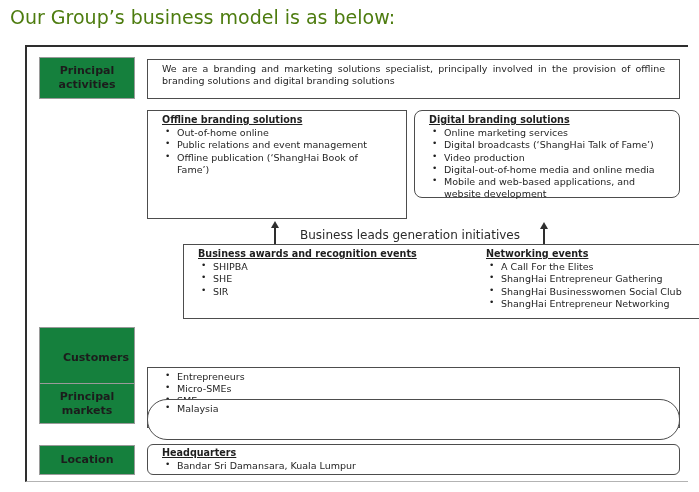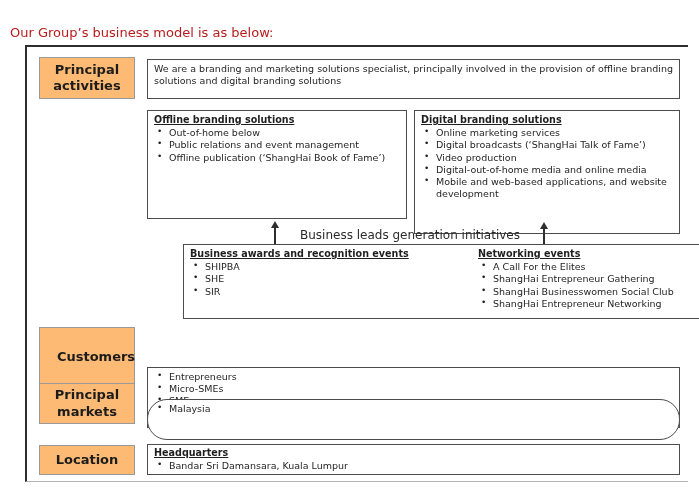--- a/index.html
+++ b/index.html
@@ -6,54 +6,54 @@
   html, body { width: 699px; height: 492px; }
   body {
     background: #ffffff;
     font-family: "DejaVu Sans", "Liberation Sans", sans-serif;
     color: #1f1f1f;
     position: relative;
     overflow: hidden;
   }
   .page-title {
     position: absolute;
-    left: 10px; top: 25px;
-    font-size: 13px;
-    color: #b91c1c;
+    left: 10px; top: 6px;
+    font-size: 19px;
+    color: #4d7c0f;
   }
   .diagram {
     position: absolute;
     left: 25px; top: 45px;
     width: 663px; height: 437px;
     border-top: 2px solid #2e2e2e;
     border-left: 2px solid #2e2e2e;
     border-bottom: 1px solid #b3b3b3;
   }
   .row-label {
     position: absolute;
     left: 12px; width: 96px;
-    background: #fdba74;
+    background: #15803d;
     border: 1px solid #9a9a9a;
     display: flex;
     align-items: center;
     justify-content: center;
     text-align: center;
     font-weight: bold;
-    font-size: 13px;
+    font-size: 11px;
     color: #1c1c1c;
     line-height: 1.25;
     padding: 2px 6px;
   }
   .content-box {
     position: absolute;
     background: #ffffff;
     border: 1px solid #4d4d4d;
     font-size: 9.5px;
     line-height: 1.28;
-    padding: 3px 6px;
+    padding: 3px 14px;
   }
   .justified { text-align: justify; }
   .box-heading {
     font-weight: bold;
     text-decoration: underline;
     display: inline-block;
     margin-bottom: 1px;
     font-size: 9.6px;
   }
   ul.bullets { list-style: none; }
@@ -104,27 +104,27 @@
   <div class="row-label" style="top:10px;height:42px;">Principal activities</div>
   <div class="row-label" style="top:280px;height:61px;padding-left:24px;">Customers</div>
   <div class="row-label" style="top:336px;height:41px;">Principal markets</div>
   <div class="row-label" style="top:398px;height:30px;">Location</div>
 
   <div class="content-box justified" style="left:120px;top:12px;width:533px;height:40px;">We are a branding and marketing solutions specialist, principally involved in the provision of offline branding solutions and digital branding solutions</div>
 
   <div class="content-box" style="left:120px;top:63px;width:260px;height:109px;">
     <span class="box-heading">Offline branding solutions</span>
     <ul class="bullets">
-        <li>Out-of-home below</li>
+        <li>Out-of-home online</li>
         <li>Public relations and event management</li>
         <li>Offline publication (‘ShangHai Book of Fame’)</li>
       </ul>
   </div>
 
-  <div class="content-box" style="left:387px;top:63px;width:266px;height:124px;">
+  <div class="content-box" style="left:387px;top:63px;width:266px;height:88px;border-radius:8px;">
     <span class="box-heading">Digital branding solutions</span>
     <ul class="bullets">
         <li>Online marketing services</li>
         <li>Digital broadcasts (‘ShangHai Talk of Fame’)</li>
         <li>Video production</li>
         <li>Digital-out-of-home media and online media</li>
         <li>Mobile and web-based applications, and website development</li>
       </ul>
   </div>
 
@@ -160,20 +160,20 @@
         <li>Corporations</li>
       </ul>
   </div>
 
   <div class="content-box" style="left:120px;top:352px;width:533px;height:41px;border-radius:20px;">
     <ul class="bullets">
         <li>Malaysia</li>
       </ul>
   </div>
 
-  <div class="content-box" style="left:120px;top:397px;width:533px;height:31px;padding-top:2px;">
+  <div class="content-box" style="left:120px;top:397px;width:533px;height:31px;padding-top:2px;border-radius:6px;">
     <span class="box-heading">Headquarters</span>
     <ul class="bullets">
         <li>Bandar Sri Damansara, Kuala Lumpur</li>
       </ul>
   </div>
 
 </div>
 
 </body></html>

